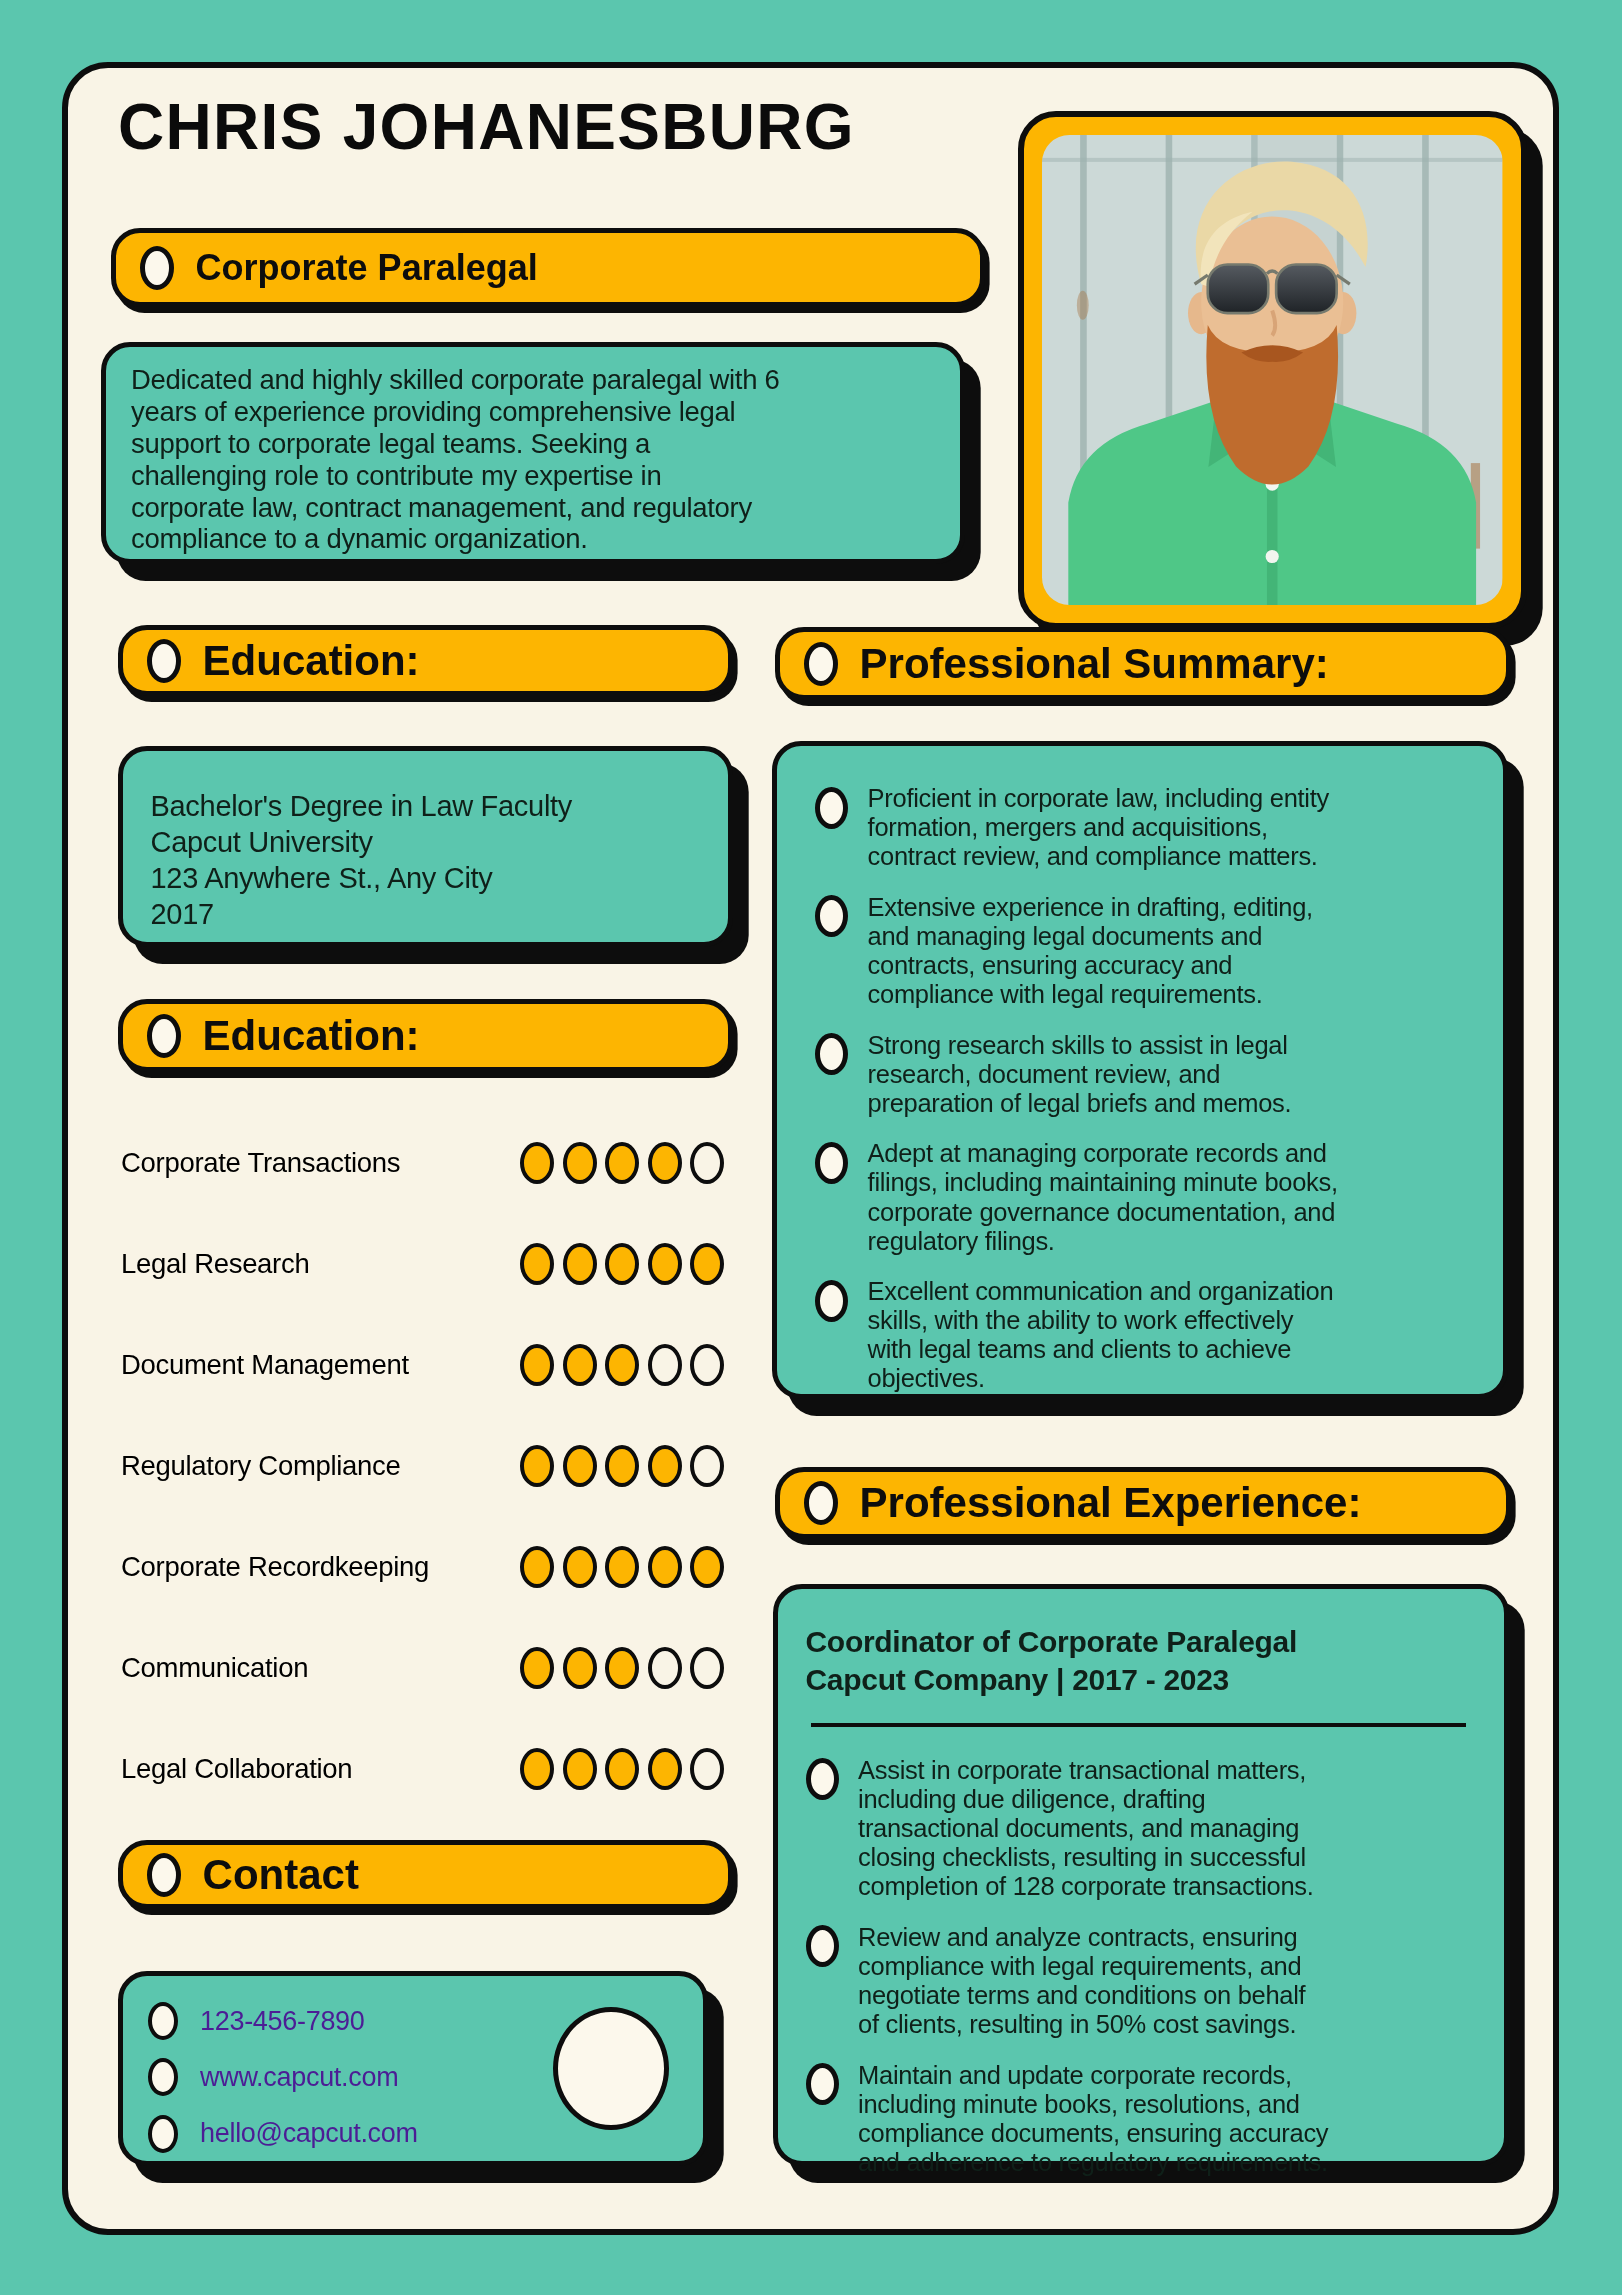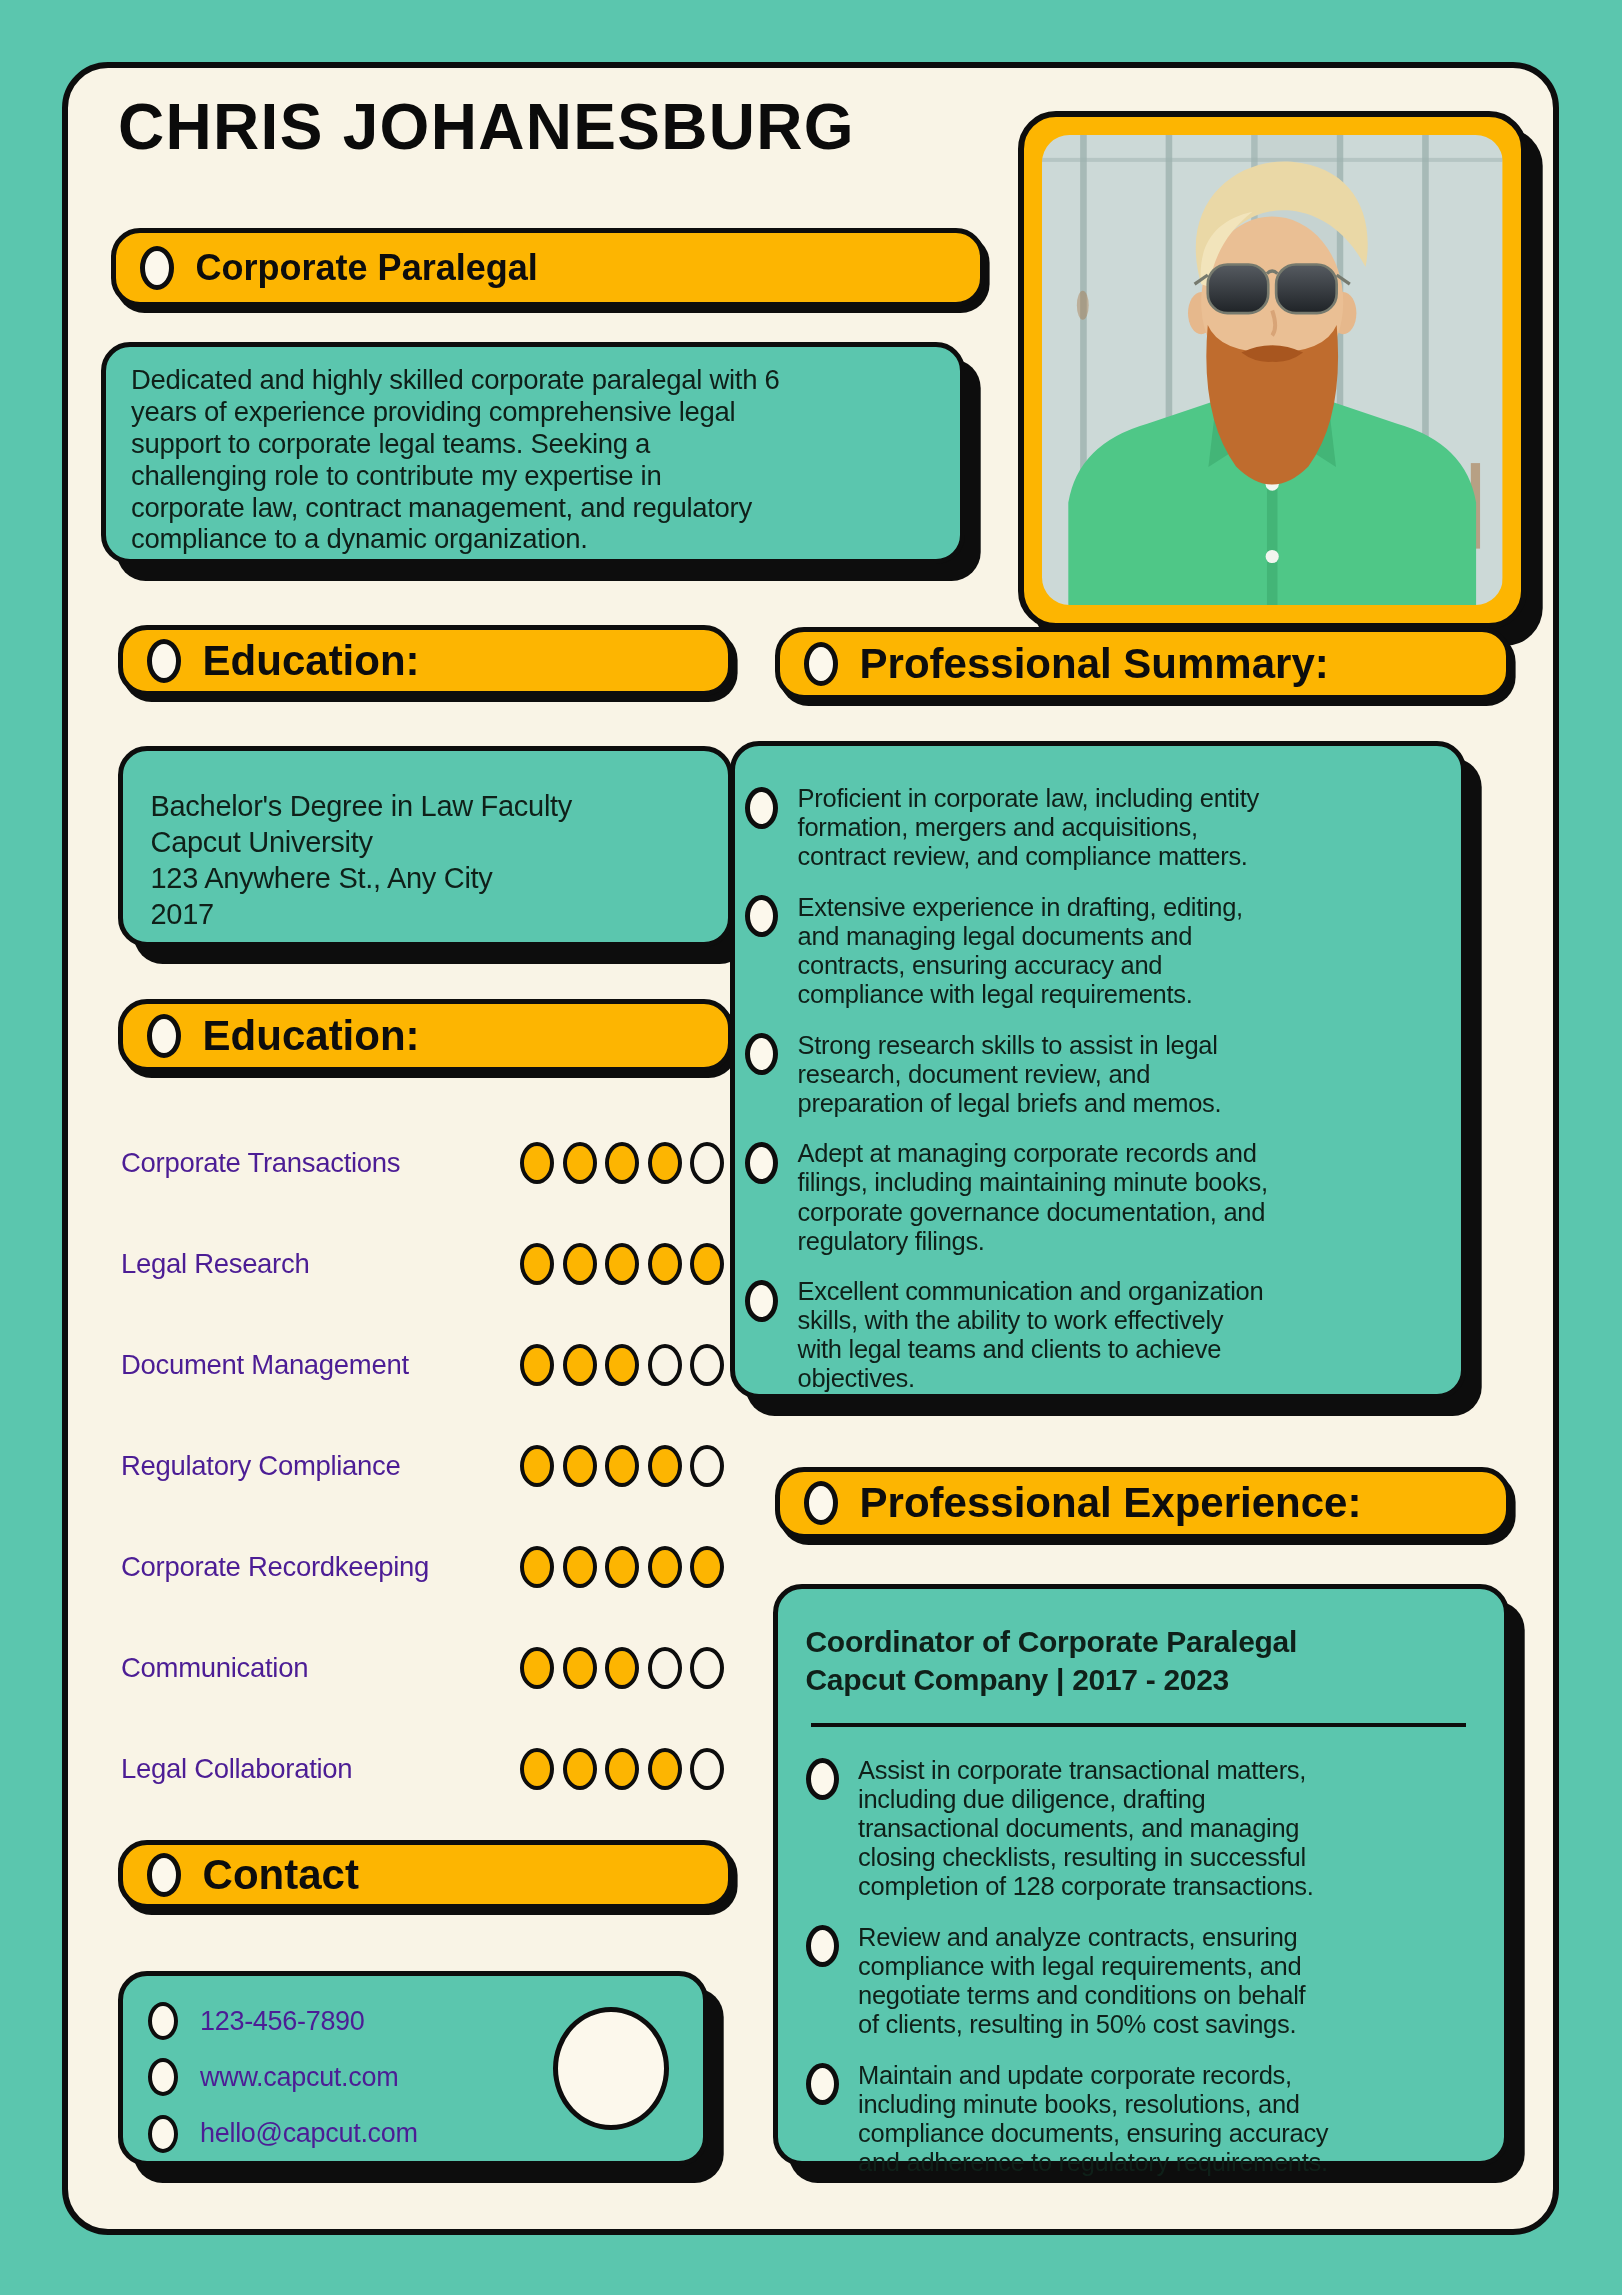--- a/index.html
+++ b/index.html
@@ -37,27 +37,27 @@
   .photo-inner svg{width:100%;height:100%;display:block;}
   
   .hdr-edu1{left:118px;top:625px;width:615px;height:71px;}
   .hdr-edu2{left:118px;top:999px;width:615px;height:73px;}
   .hdr-contact{left:118px;top:1840px;width:615px;height:69px;}
   .hdr-psummary{left:775px;top:627px;width:736px;height:73px;}
   .hdr-pexp{left:775px;top:1467px;width:736px;height:72px;}
   
   .skills{left:121px;top:1112px;width:615px;height:694px;}
   .skill-row{position:relative;height:101px;display:flex;align-items:center;}
-  .skill-label{font-size:27.5px;letter-spacing:-0.3px;color:#4c1d95;}
+  .skill-label{font-size:27.5px;letter-spacing:-0.3px;color:#000000;}
   .skill-dots{position:absolute;right:11.8px;display:flex;gap:8.5px;}
   .skill-dot{width:34px;height:42px;border:4.6px solid #0d0d0d;border-radius:50%;box-sizing:border-box;}
   .skill-dot.filled{background:#FDB501;}
   .skill-dot.empty{background:#F9F4E6;}
   
-  .psum-card{left:730px;top:741px;width:736px;height:658px;padding:38px 26px 0 10px;}
+  .psum-card{left:772px;top:741px;width:736px;height:658px;padding:38px 26px 0 38px;}
   .pexp-card{left:773px;top:1584px;width:736px;height:582px;padding:34px 26px 0 27.5px;}
   .bullet-row{display:flex;gap:19.6px;margin-bottom:21.6px;}
   .bullet-dot{flex:0 0 auto;width:33px;height:42px;margin-top:2.6px;}
   .bullet-text{font-size:25.5px;line-height:1.14;letter-spacing:-0.3px;white-space:pre-line;}
   .job-title{font-size:30px;font-weight:700;line-height:1.25;letter-spacing:-0.3px;}
   .divider{height:3.9px;background:#0d0d0d;margin:25px 11.8px 29px 5.2px;}
   
   .contact-card{left:118px;top:1971px;width:590px;height:195px;padding:26px 0 0 25px;}
   .contact-row{display:flex;align-items:center;gap:22px;margin-bottom:18.3px;}
   .contact-dot{flex:0 0 auto;width:30px;height:38px;border-width:4.6px;}

